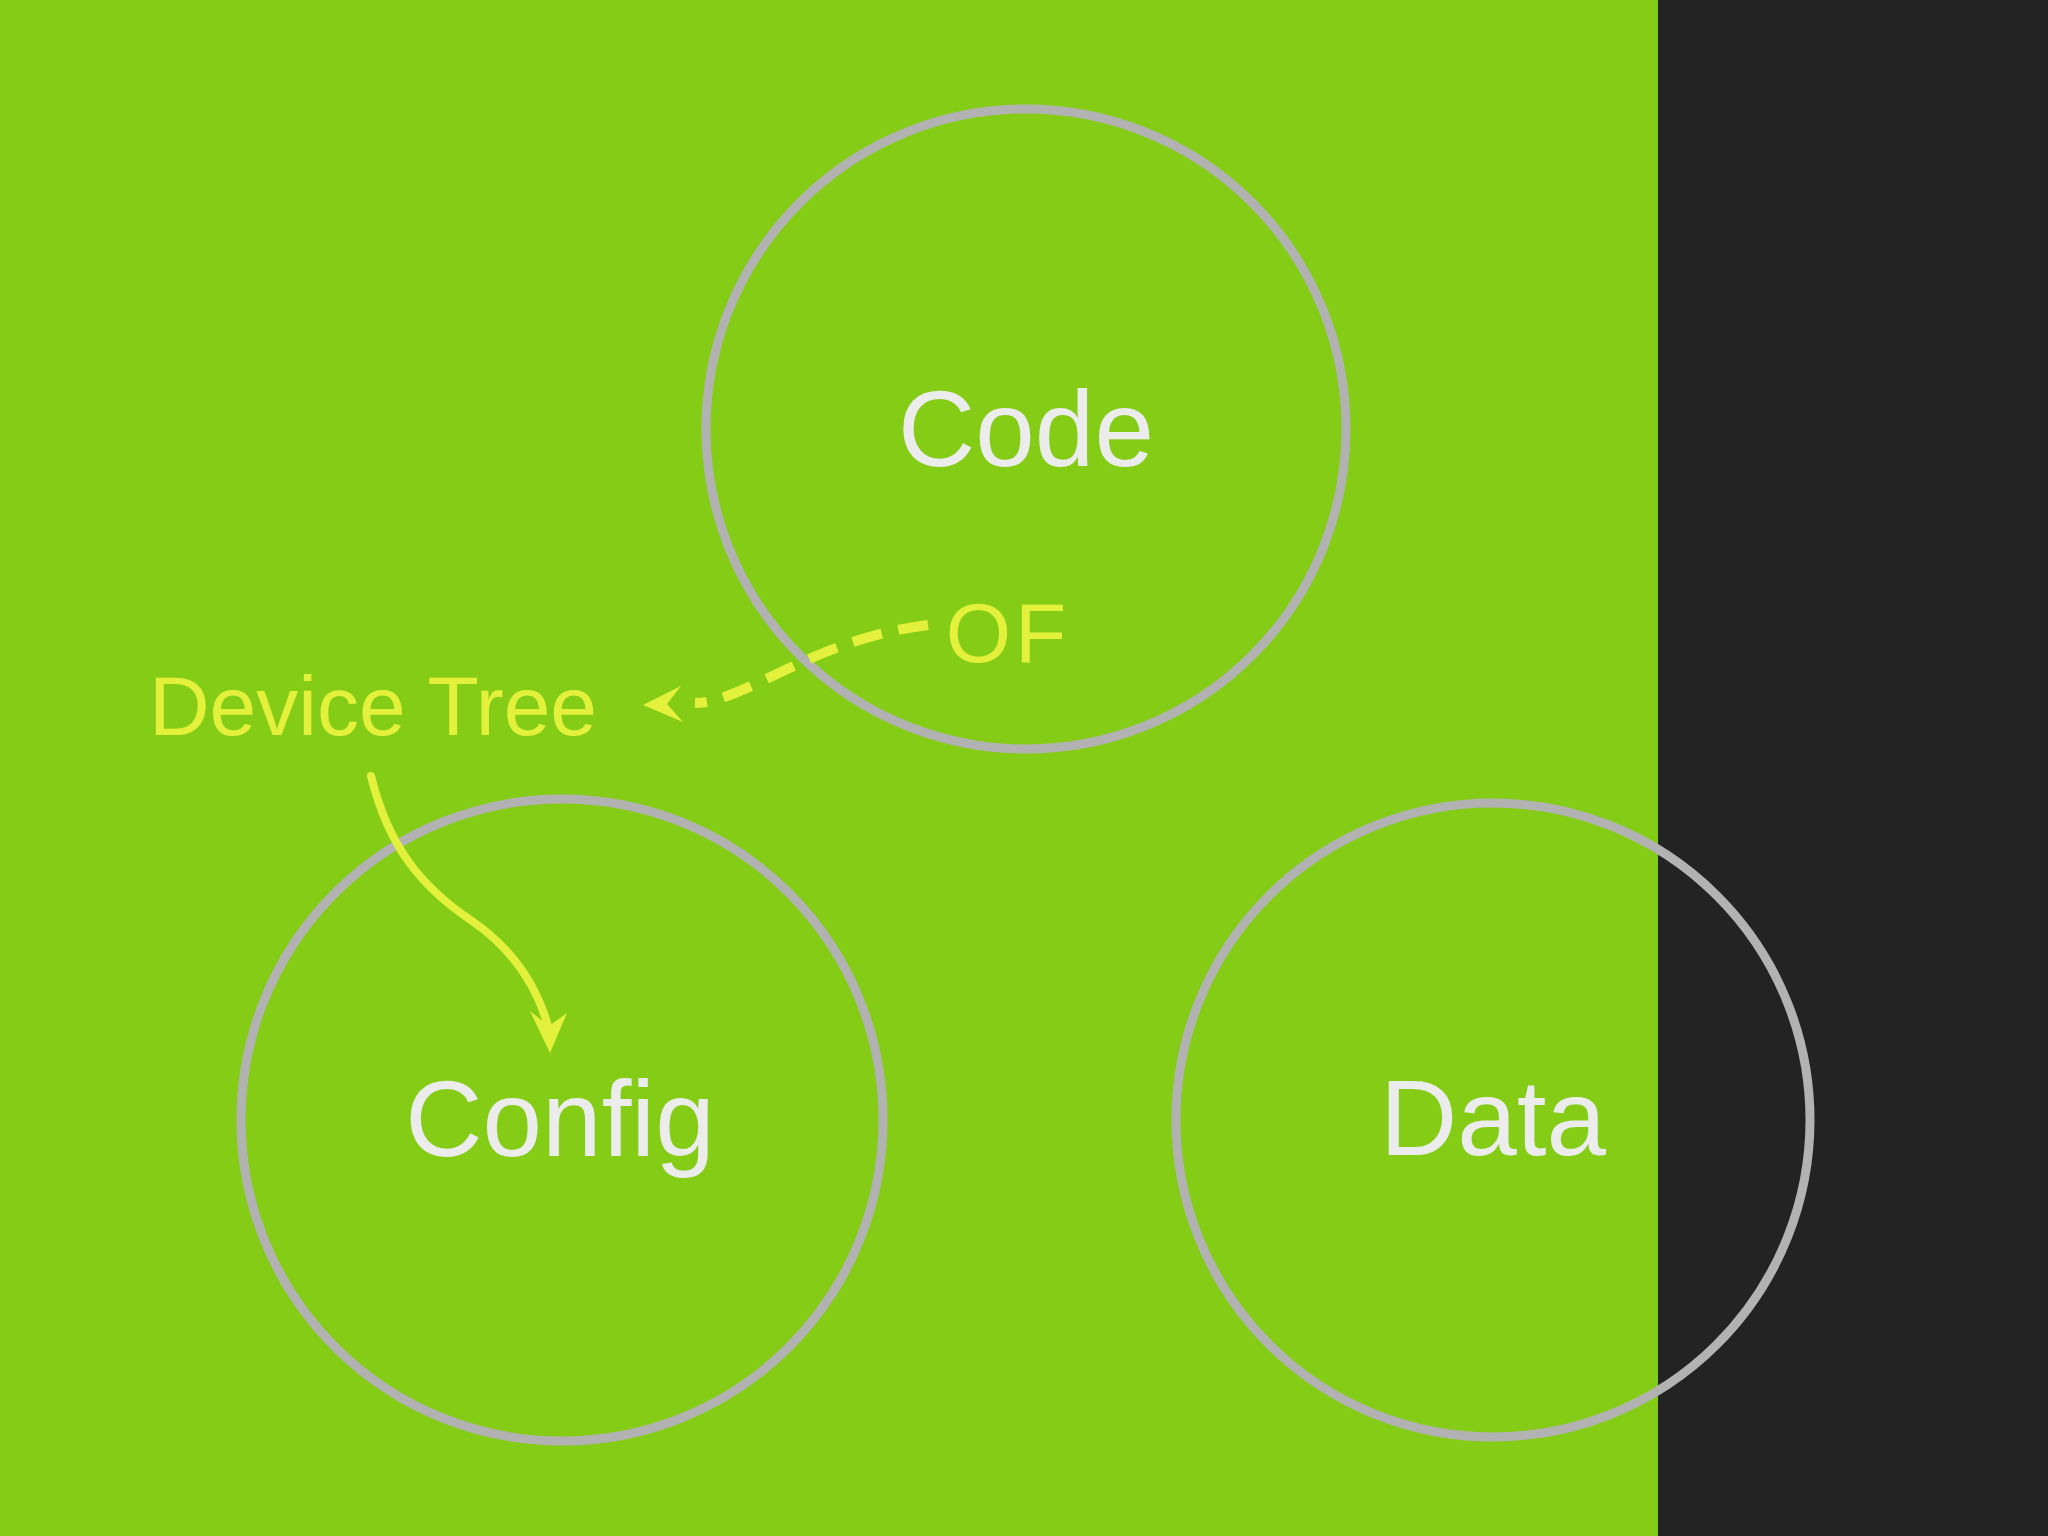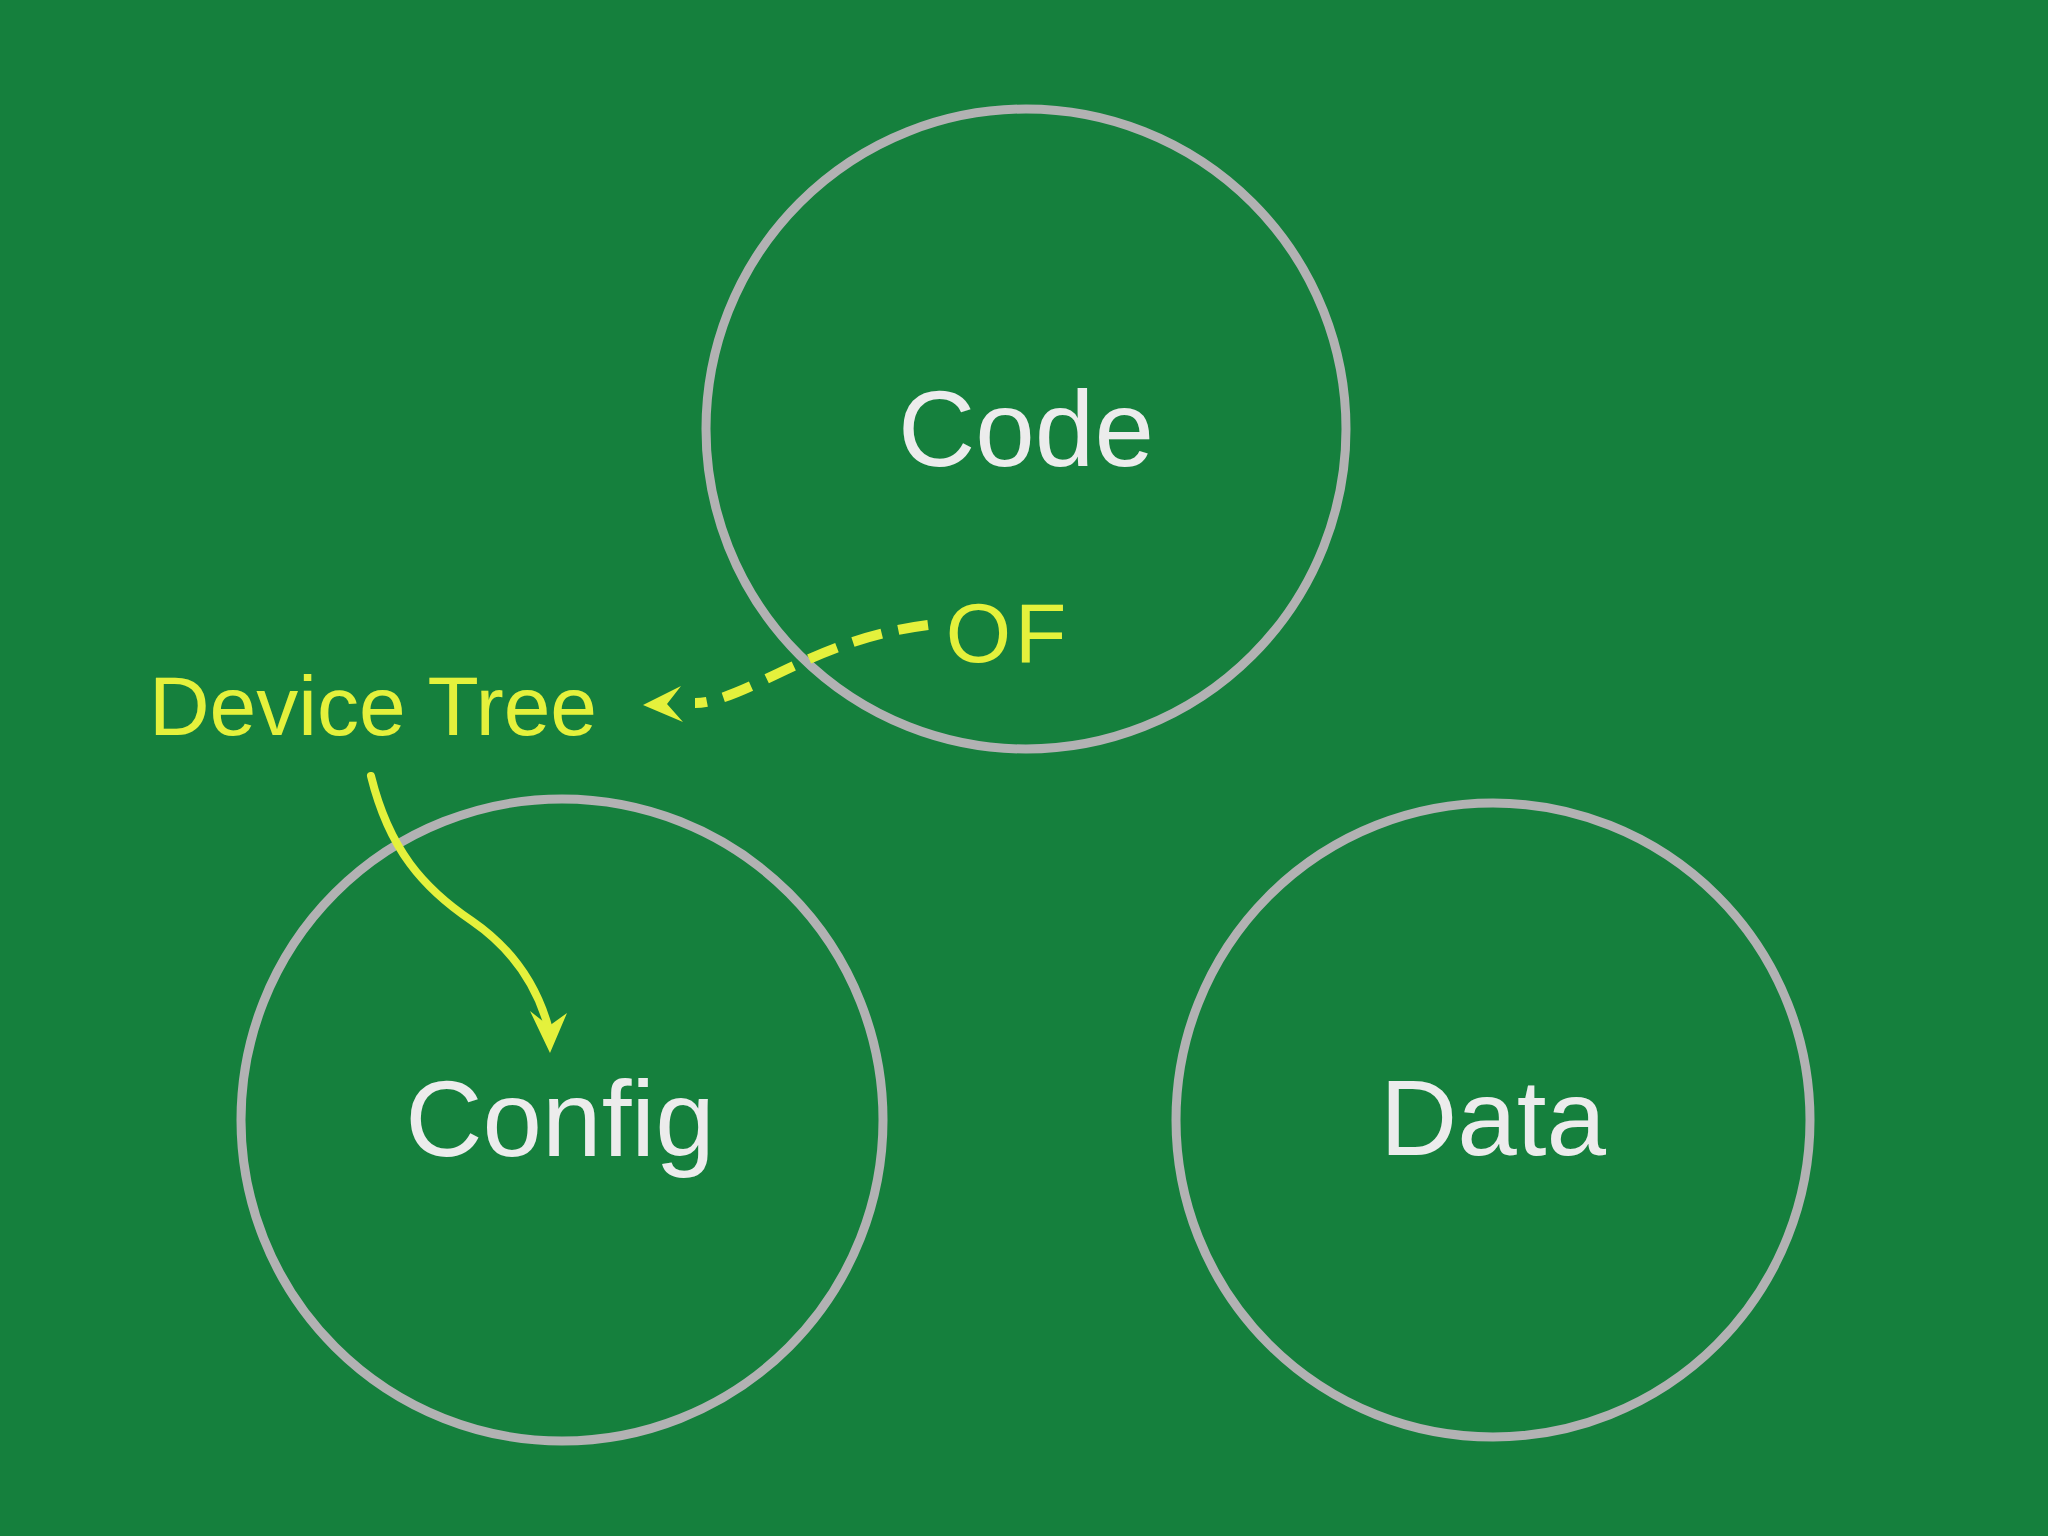--- a/index.html
+++ b/index.html
@@ -5,23 +5,23 @@
   html, body {
     margin: 0;
     padding: 0;
     width: 2048px;
     height: 1536px;
     background: #232324;
     overflow: hidden;
   }
   .stage {
     position: relative;
-    width: 2048px;
+    width: 1658px;
     height: 1536px;
-    background: #15803d;
+    background: #84cc16;
     font-family: "Liberation Sans", sans-serif;
   }
   svg { display: block; }
   .node-circle {
     fill: none;
     stroke: #b2b2b3;
     stroke-width: 9;
   }
   .node-label {
     fill: #ececec;

